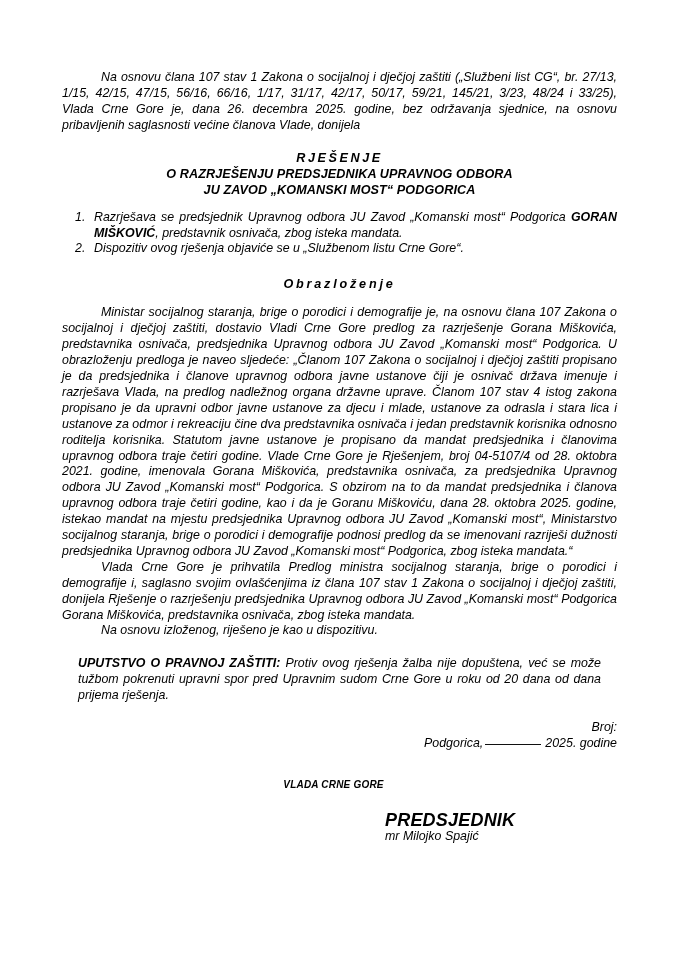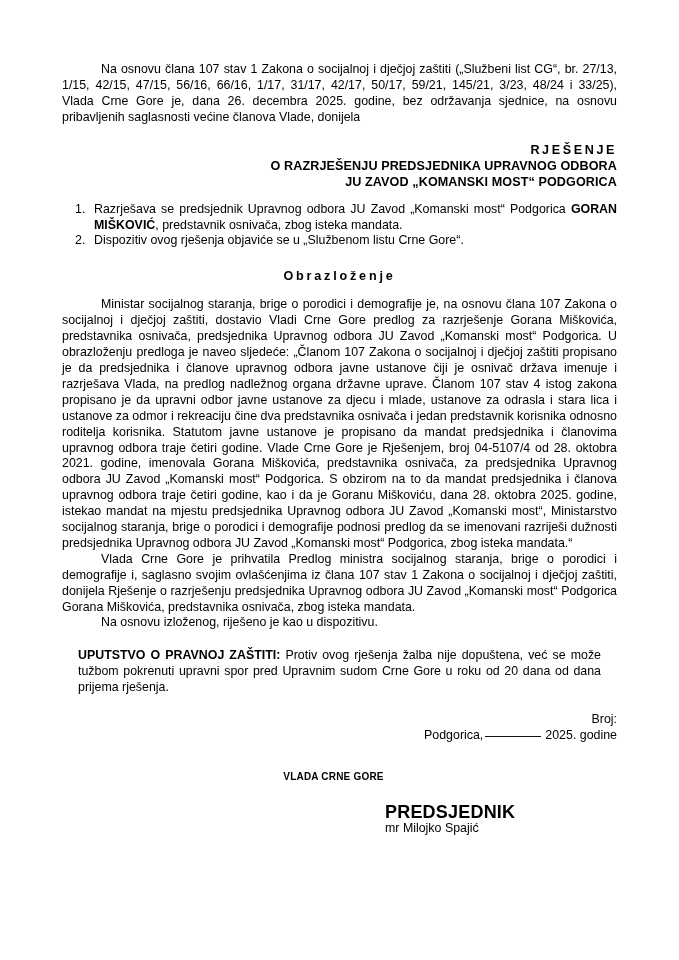--- a/index.html
+++ b/index.html
@@ -18,40 +18,41 @@
   .page {
     position: relative;
     width: 679px;
     height: 960px;
     background: #ffffff;
     box-sizing: border-box;
   }
   .content {
     position: absolute;
     left: 62px;
-    top: 62px;
+    top: 70px;
     width: 555px;
+    font-style: italic;
   }
   p, div.line {
     margin: 16px;
   }
   .para {
     font-size: 12.4px;
     line-height: 15.9px;
     text-align: justify;
     text-justify: inter-word;
     margin: 0;
     hyphens: none;
   }
   .para.indent {
     text-indent: 39px;
   }
   .title-block {
     margin-top: 16px;
-    text-align: right;
+    text-align: center;
   }
   .title-main {
     font-size: 12.6px;
     font-weight: bold;
     letter-spacing: 2.6px;
     line-height: 16px;
   }
   .title-sub {
     font-size: 12.6px;
     font-weight: bold;

